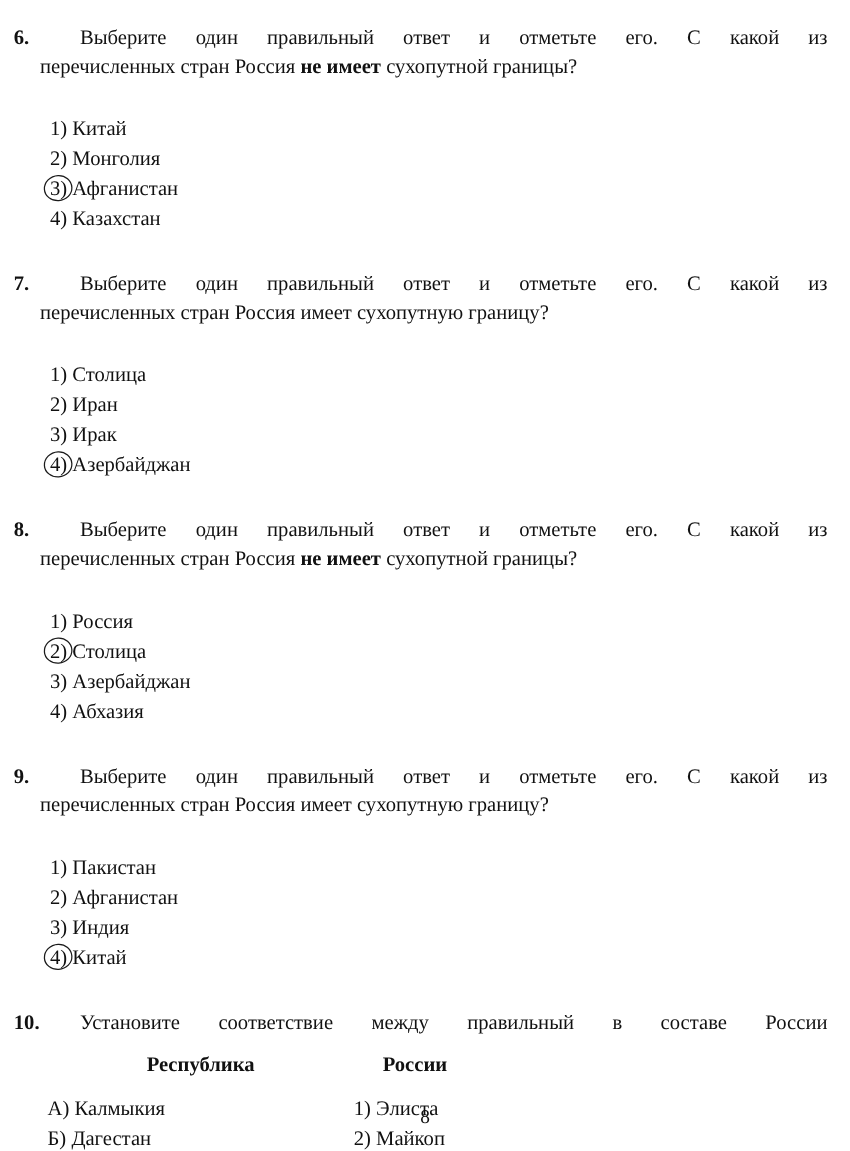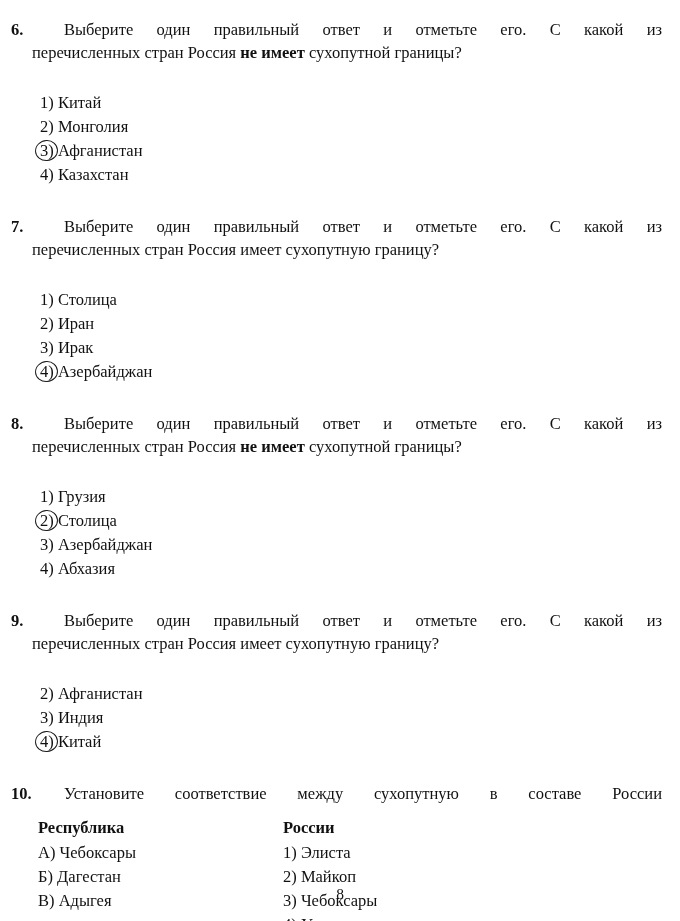--- a/index.html
+++ b/index.html
@@ -90,21 +90,22 @@
     padding-left: 38px;
     display: flex;
   }
   .col {
     font-size: 16.5px;
     line-height: 24px;
   }
   .col.left { width: 245px; }
   .col .col-title {
     font-weight: bold;
-    margin-bottom: 1px;
+    margin-bottom: 11px;
+    text-align: center;
   }
   .col .col-row { white-space: nowrap; }
 
   
   .page-number {
     position: absolute;
     left: 0;
     right: 0;
     bottom: 18px;
     text-align: center;
@@ -154,54 +155,55 @@
 
   <div class="gap-q"></div>
 
   <div class="question">
     <div class="q-head">
       <span class="q-num">8.</span>
       <span class="q-line1">Выберите один правильный ответ и отметьте его. С какой из</span>
       <span class="q-line2"><span>перечисленных стран Россия </span><b>не имеет</b><span> сухопутной границы?</span></span>
     </div>
     <div class="options">
-      <div class="option"><span class="marker">1)</span>&nbsp;<span>Грузия</span></div>
+      <div class="option"><span class="marker">1)</span>&nbsp;<span>Россия</span></div>
       <div class="option circled"><span class="marker">2)</span>&nbsp;<span>Столица</span></div>
       <div class="option"><span class="marker">3)</span>&nbsp;<span>Азербайджан</span></div>
       <div class="option"><span class="marker">4)</span>&nbsp;<span>Абхазия</span></div>
     </div>
   </div>
 
   <div class="gap-q"></div>
 
   <div class="question">
     <div class="q-head">
       <span class="q-num">9.</span>
       <span class="q-line1">Выберите один правильный ответ и отметьте его. С какой из</span>
       <span class="q-line2"><span>перечисленных стран Россия имеет сухопутную границу?</span><b></b><span></span></span>
     </div>
     <div class="options">
+      <div class="option"><span class="marker">1)</span>&nbsp;<span>Пакистан</span></div>
       <div class="option"><span class="marker">2)</span>&nbsp;<span>Афганистан</span></div>
       <div class="option"><span class="marker">3)</span>&nbsp;<span>Индия</span></div>
       <div class="option circled"><span class="marker">4)</span>&nbsp;<span>Китай</span></div>
     </div>
   </div>
 
   <div class="gap-q"></div>
 
   <div class="question">
     <div class="q-head">
       <span class="q-num">10.</span>
-      <span class="q-line1">Установите соответствие между сухопутную в составе России</span>
+      <span class="q-line1">Установите соответствие между правильный в составе России</span>
     </div>
 
     <div class="q10-columns">
       <div class="col left">
         <div class="col-title">Республика</div>
-        <div class="col-row"><span>А)</span>&nbsp;<span>Чебоксары</span></div>
+        <div class="col-row"><span>А)</span>&nbsp;<span>Калмыкия</span></div>
         <div class="col-row"><span>Б)</span>&nbsp;<span>Дагестан</span></div>
         <div class="col-row"><span>В)</span>&nbsp;<span>Адыгея</span></div>
       </div>
       <div class="col right">
         <div class="col-title">России</div>
         <div class="col-row"><span>1)</span>&nbsp;<span>Элиста</span></div>
         <div class="col-row"><span>2)</span>&nbsp;<span>Майкоп</span></div>
         <div class="col-row"><span>3)</span>&nbsp;<span>Чебоксары</span></div>
         <div class="col-row"><span>4)</span>&nbsp;<span>Установите</span></div>
       </div>

